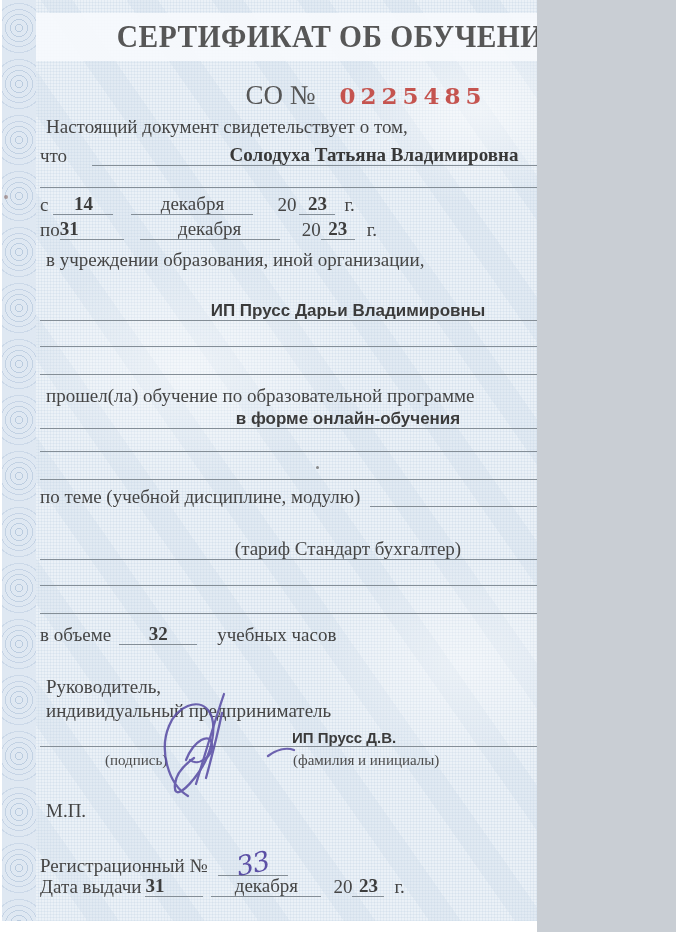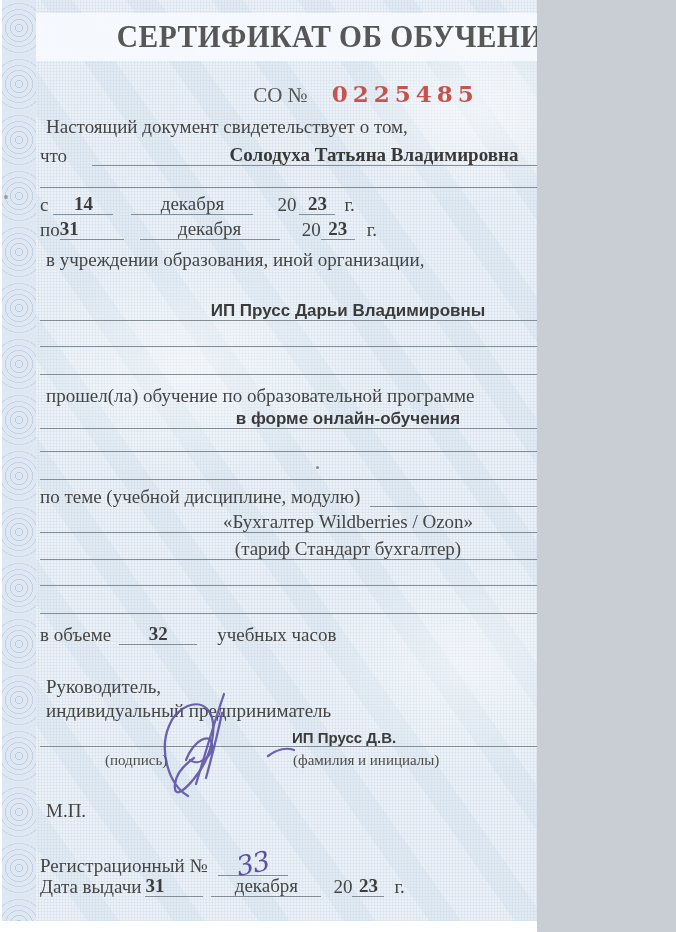--- a/index.html
+++ b/index.html
@@ -46,21 +46,21 @@
   .lbl{white-space:nowrap;line-height:1;padding-bottom:1px;}
   .val{line-height:1;white-space:nowrap;padding-bottom:1px;}
   .val.num{font-weight:bold;color:#3d3d3d;}
   .val.sansb{font-family:"Liberation Sans",sans-serif;font-weight:bold;font-size:17px;color:#3b3b3b;}
   .val.nameb{font-weight:bold;color:#383838;}
   .sp{flex:0 0 auto;}
   .serial-row{
     position:absolute;left:0;top:80px;width:676px;display:flex;
     justify-content:center;align-items:baseline;gap:24px;transform:translateX(28px);
   }
-  .serial-prefix{font-size:21px;color:#565656;text-align:center;}
+  .serial-prefix{font-size:27px;color:#565656;text-align:center;}
   .serial-num{
     font-family:"DejaVu Serif",serif;font-size:23px;letter-spacing:5px;
     color:#c5544f;font-weight:bold;
   }
   .caption{position:absolute;font-size:15px;color:#4d4d4d;white-space:nowrap;}
   .sig-name{position:absolute;left:252px;bottom:2px;font-family:"Liberation Sans",sans-serif;
     font-weight:bold;font-size:15px;color:#3b3b3b;line-height:1;}
   .hand{
     font-family:"DejaVu Serif",serif;font-style:italic;font-size:27px;color:#5b4fa5;
     transform:rotate(-12deg) translateY(3px);line-height:1;letter-spacing:-1px;
@@ -168,25 +168,20 @@
     </div>
   <div class="dot-artifact"></div>
   <div class="speck"></div>
 
   <div class="row" style="top:487px;height:20px">
     <span class="lbl">по теме (учебной дисциплине, модулю)</span>
     <span class="sp" style="width:10px"></span>
     <span class="fill grow"></span>
   </div>
 
-  <div class="row" style="top:511px;height:22px">
-    <span class="fill grow">
-      <span class="val">«Бухгалтер Wildberries / Ozon»</span>
-    </span>
-  </div>
 
   <div class="row" style="top:538px;height:22px">
     <span class="fill grow">
       <span class="val">(тариф Стандарт бухгалтер)</span>
     </span>
   </div>
 
   <div class="row" style="top:571px;height:15px">
       <span class="fill grow"></span>
     </div>

